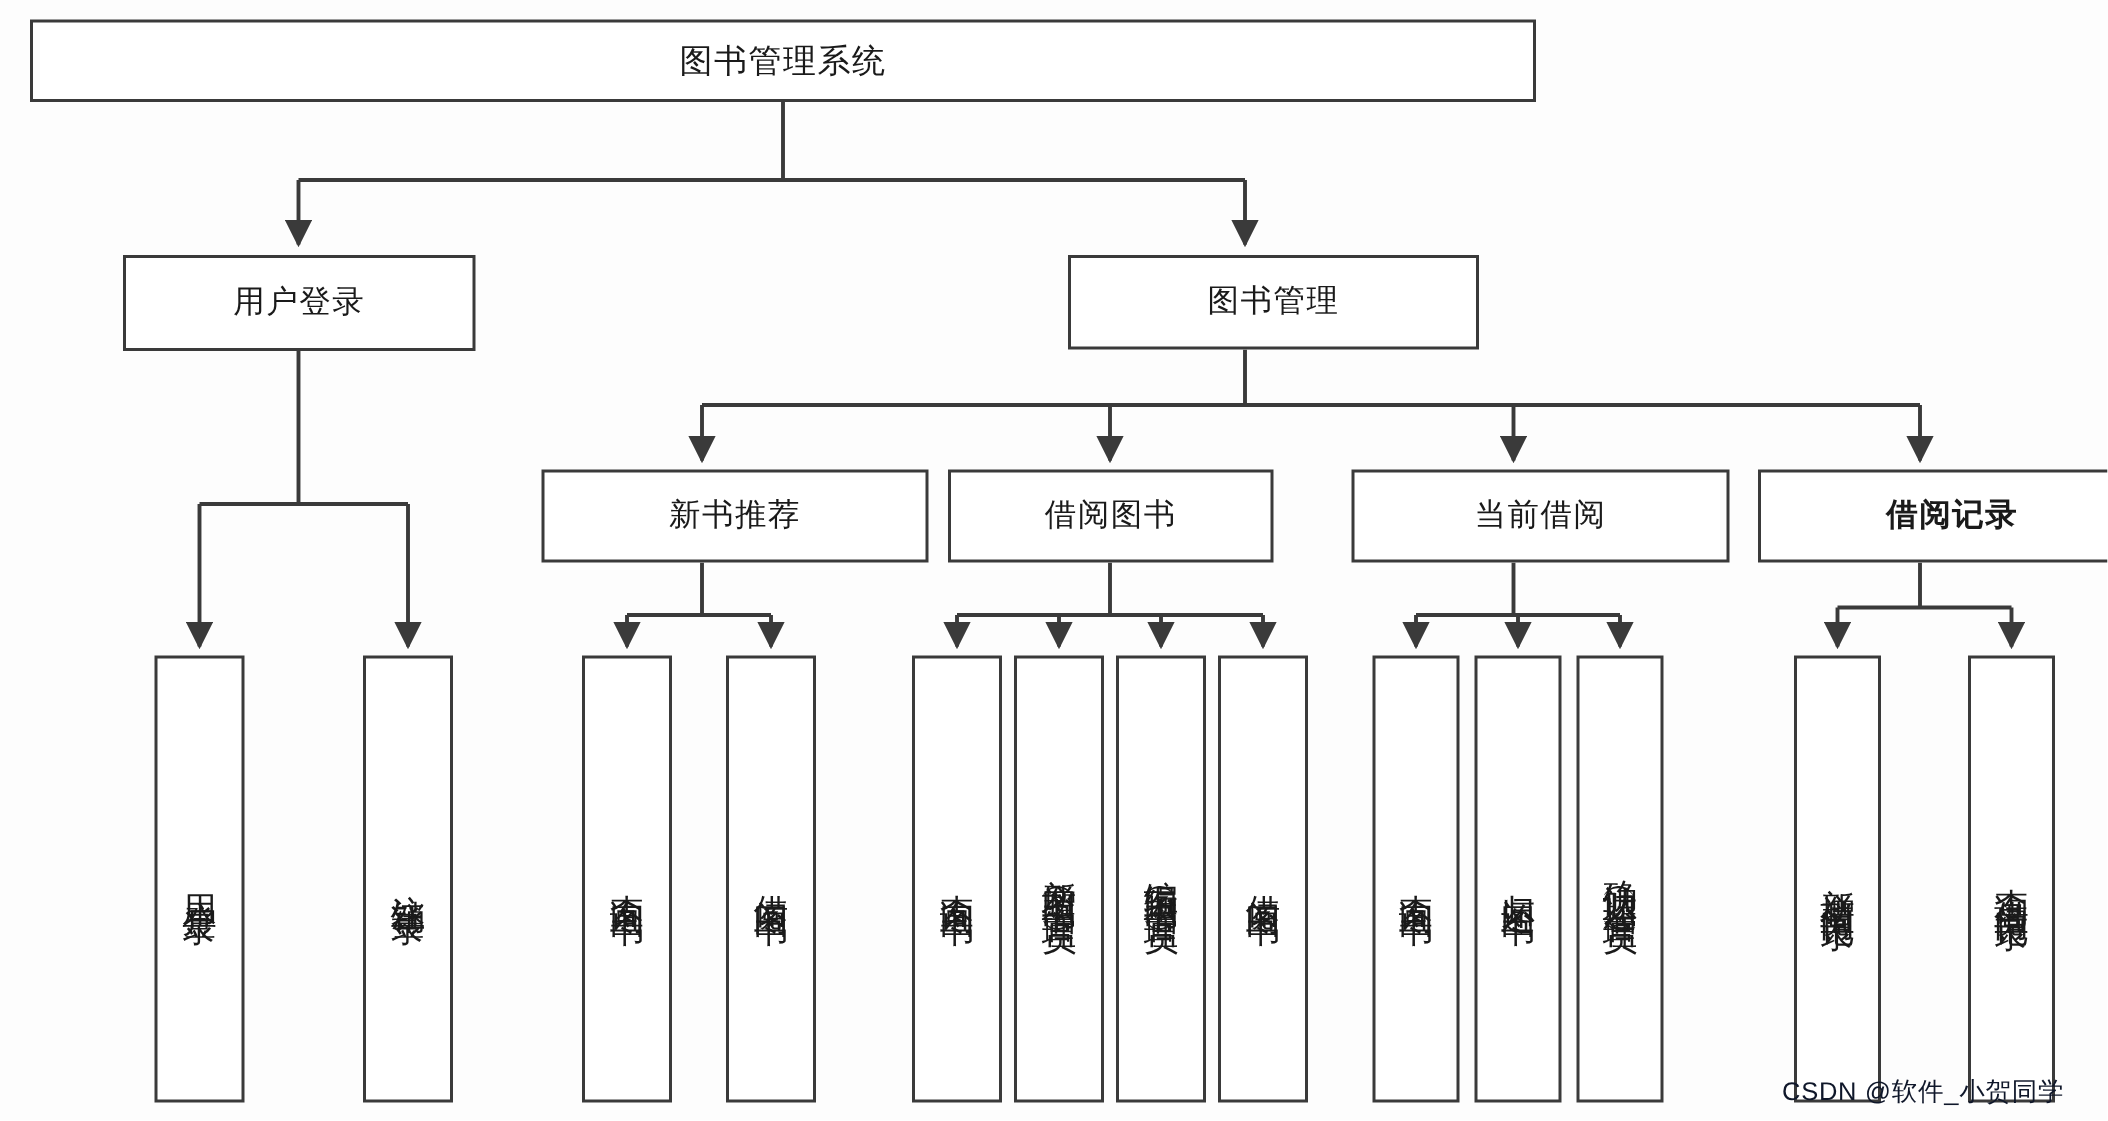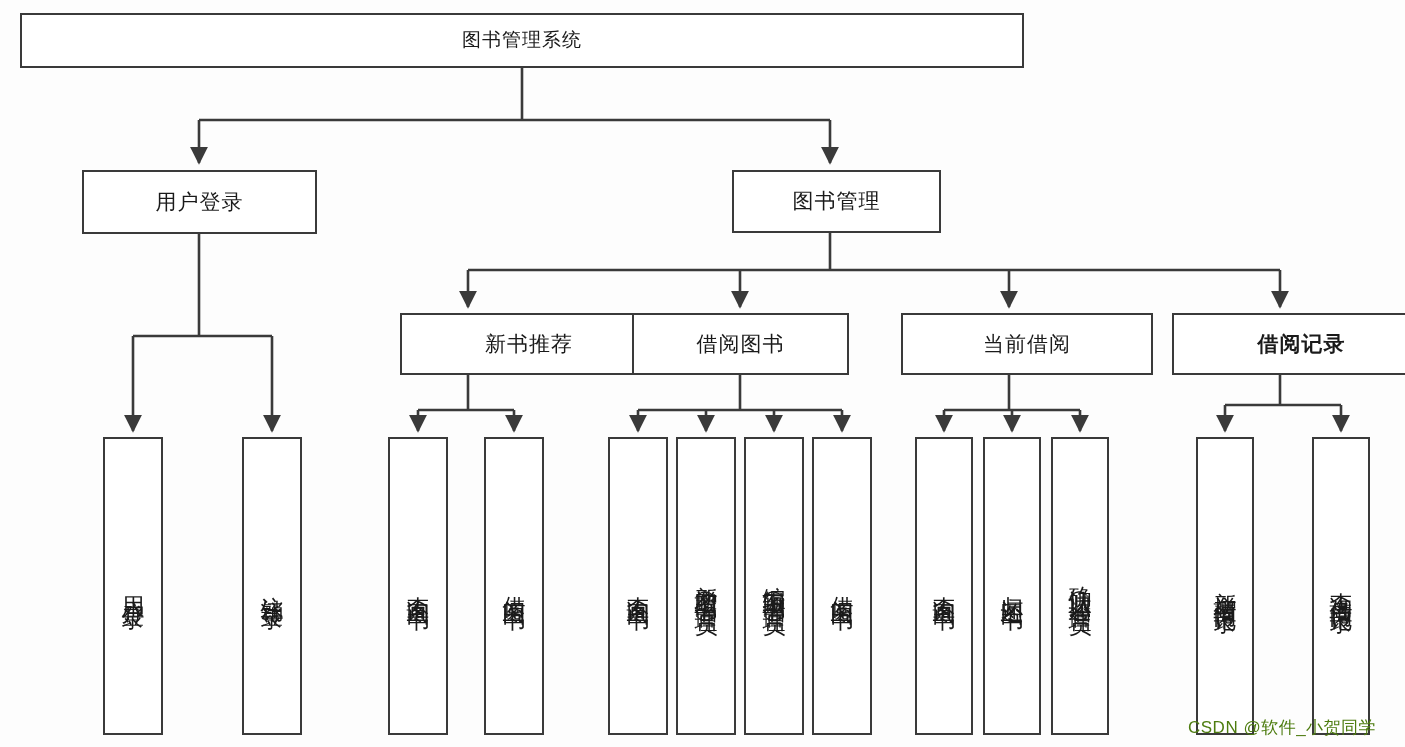--- a/index.html
+++ b/index.html
@@ -38,42 +38,42 @@
     text-align: center;
     line-height: 1.18;
     white-space: nowrap;
   }
   
   .h-node .node-label {
     font-size: 21px;
     letter-spacing: 1px;
   }
   #node-root .node-label {
-    font-size: 19px;
+    font-size: 22px;
   }
   
   .v-node {
     align-items: center;
     justify-content: center;
     padding: 6px 0;
   }
   .v-node .node-label {
     writing-mode: vertical-rl;
     text-orientation: upright;
     font-size: 23px;
     letter-spacing: 4px;
     line-height: 1;
     white-space: nowrap;
   }
   #watermark {
     position: absolute;
     left: 1188px;
     top: 716px;
     font-size: 17px;
-    color: #4d7c0f;
+    color: #0f172a;
     letter-spacing: 0.5px;
     white-space: nowrap;
     z-index: 5;
     font-family: "Liberation Sans", "DejaVu Sans", sans-serif;
   }
 </style>
 </head>
 <body>
 
 <div id="canvas">
@@ -128,25 +128,25 @@
     </g>
   </svg>
 
   <div class="node h-node" id="node-root" style="left:20px; top:13px; width:1004px; height:55px;">
     <span class="node-label">图书管理系统</span>
   </div>
 
   <div class="node h-node" style="left:82px; top:170px; width:235px; height:64px;">
     <span class="node-label">用户登录</span>
   </div>
-  <div class="node h-node" style="left:712px; top:170px; width:209px; height:63px;margin-left:20px;">
+  <div class="node h-node" style="left:712px; top:170px; width:274px; height:63px;">
     <span class="node-label">图书管理</span>
   </div>
 
-  <div class="node h-node" style="left:361px; top:313px; width:258px; height:62px;margin-left:39px;">
+  <div class="node h-node" style="left:361px; top:313px; width:258px; height:62px;">
     <span class="node-label">新书推荐</span>
   </div>
   <div class="node h-node" style="left:632px; top:313px; width:217px; height:62px;">
     <span class="node-label">借阅图书</span>
   </div>
   <div class="node h-node" style="left:901px; top:313px; width:252px; height:62px;">
     <span class="node-label">当前借阅</span>
   </div>
   <div class="node h-node" style="left:1172px; top:313px; width:259px; height:62px;font-weight:bold;">
     <span class="node-label">借阅记录</span>

